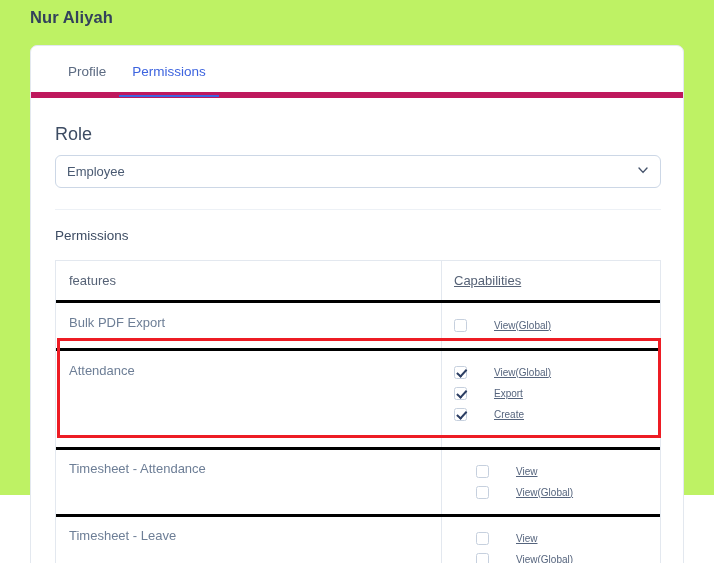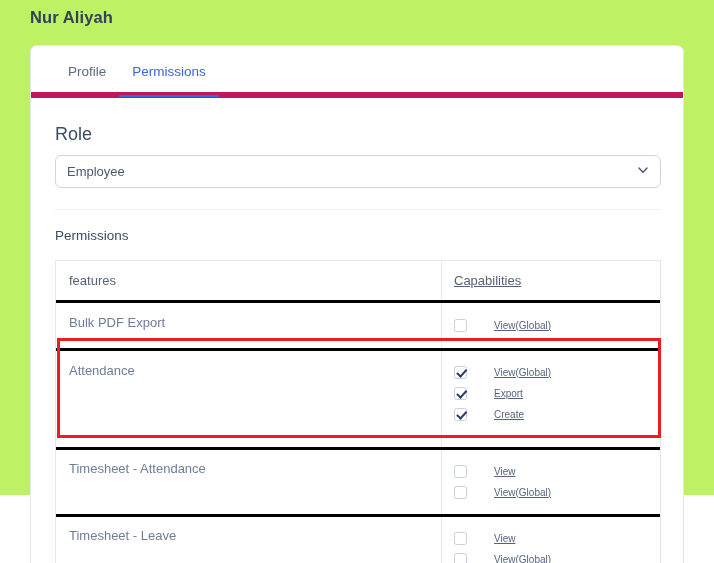--- a/index.html
+++ b/index.html
@@ -170,21 +170,21 @@
     padding-top: 12px;
     padding-bottom: 12px;
   }
   .trow.r-bulk .cell-feature,
   .trow.r-bulk .cell-caps { padding-top: 12px; padding-bottom: 12px; }
 
   .trow.r-flex { min-height: 99px; }
   .trow.r-flex .cell-feature { padding-top: 12px; }
   .trow.r-flex .cell-caps { padding-top: 11px; }
 
-  .trow.r-ts { min-height: 63px; }
+  .trow.r-ts { min-height: 63px; gap: 22px; }
 
   .cap {
     display: flex;
     align-items: center;
     height: 20px;
     margin-bottom: 1px;
   }
   .cap-label { margin-left: 27px; color: #55647d; font-size: 10px; }
 
   .cbox {

